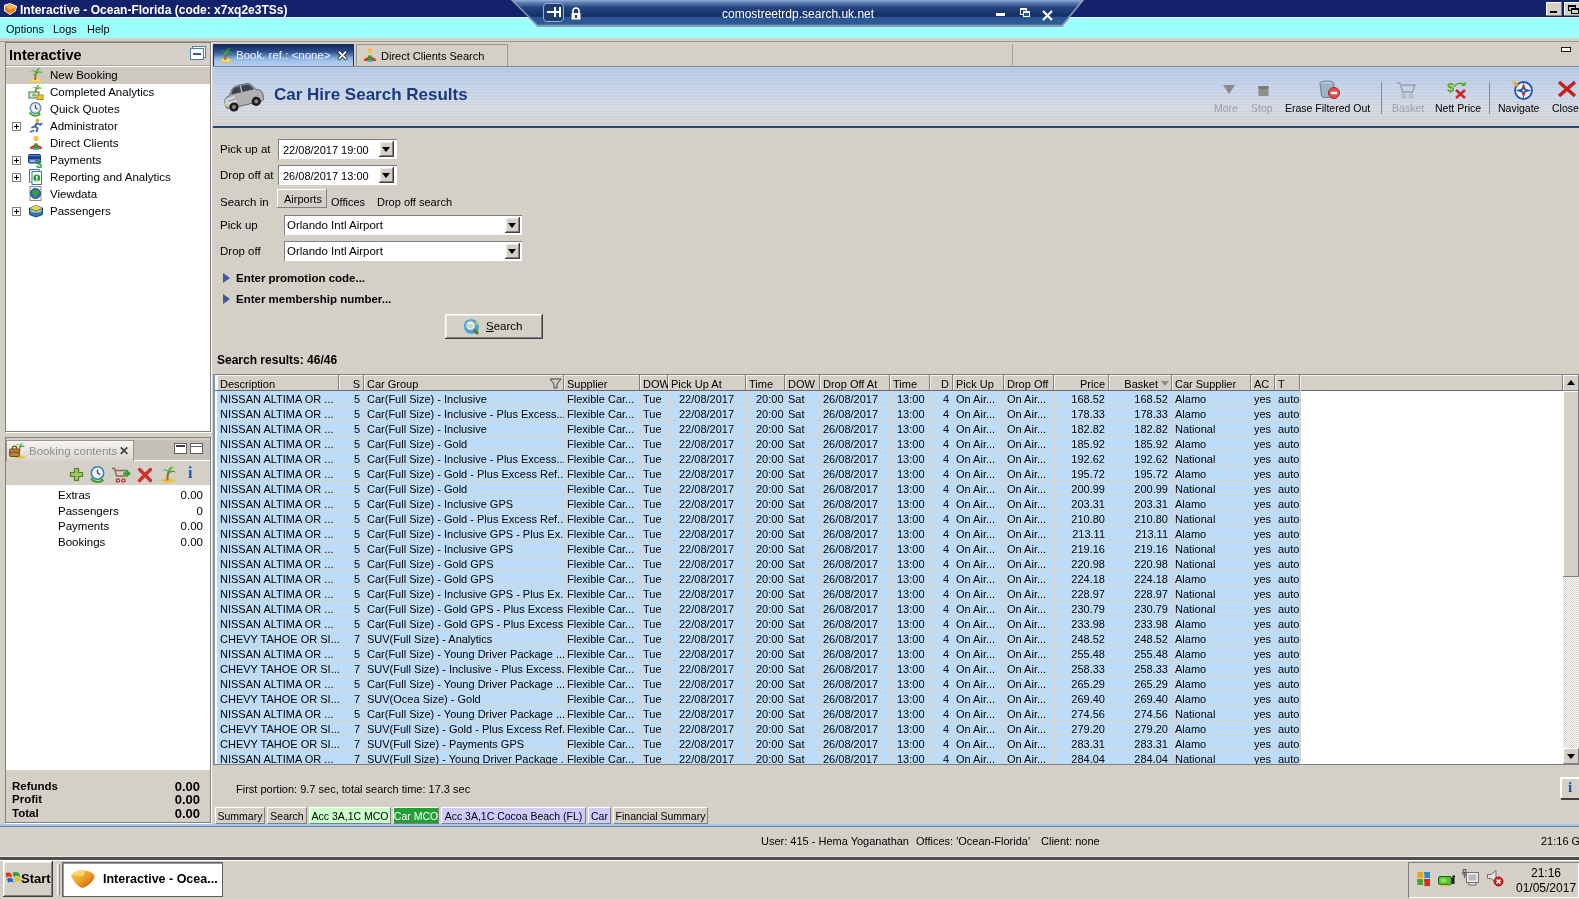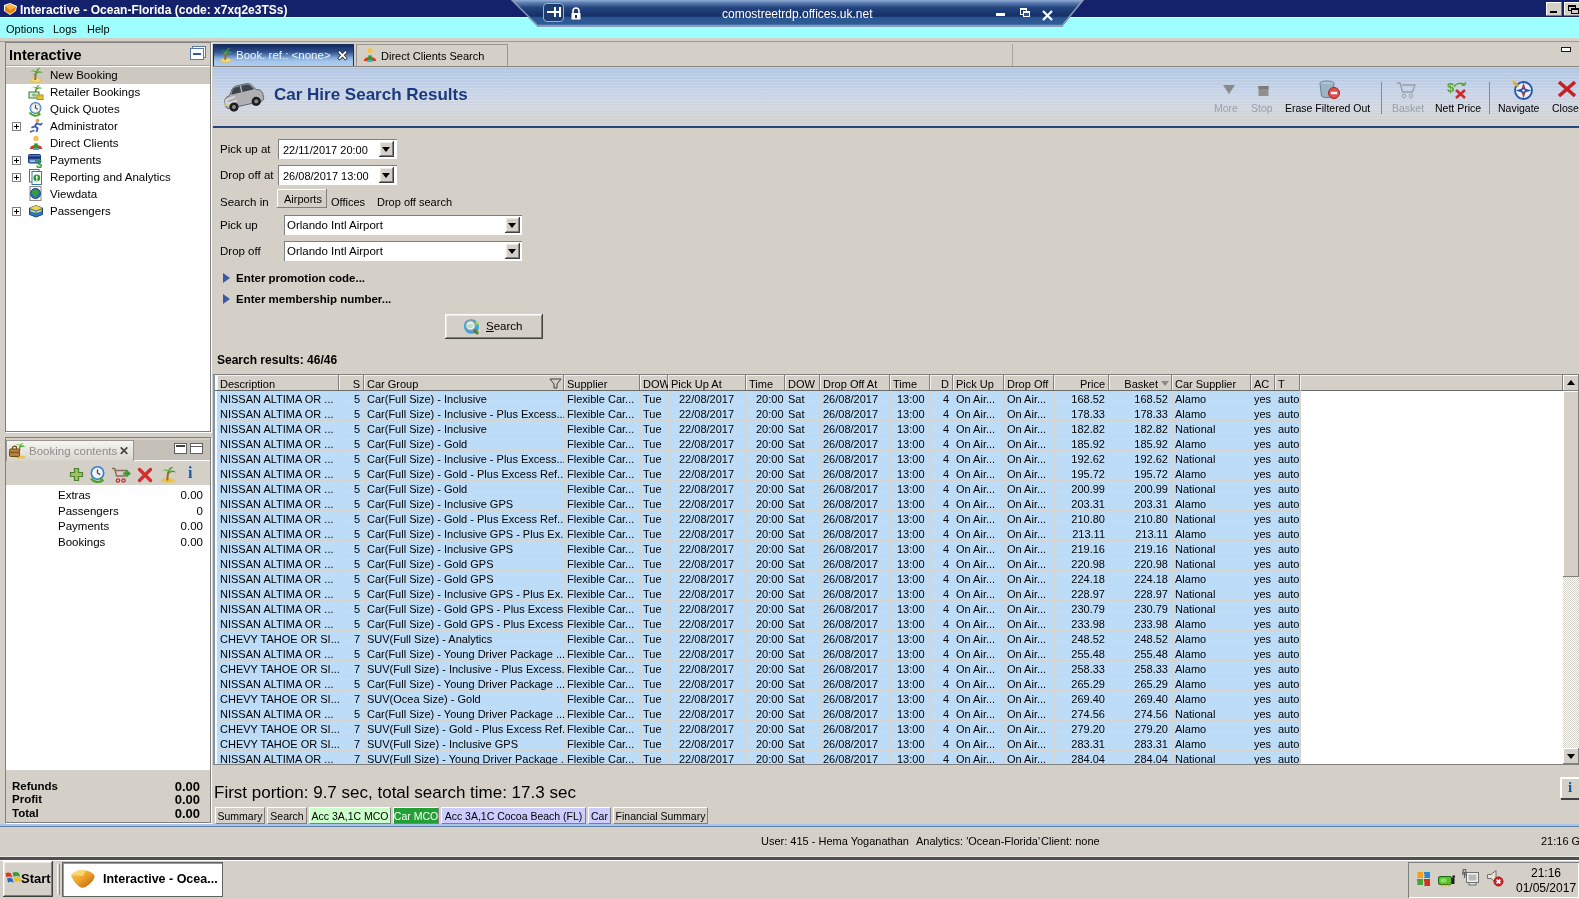--- a/index.html
+++ b/index.html
@@ -41,21 +41,21 @@
 <div class="abs" style="left:547px;top:11px;width:13px;height:2px;background:#fff;"></div>
 <div class="abs" style="left:554px;top:7px;width:2px;height:10px;background:#fff;"></div>
 <div class="abs" style="left:559px;top:7px;width:2px;height:10px;background:#fff;"></div>
 <div class="abs" style="left:570px;top:6px;width:12px;height:13px;">
  <svg width="12" height="13">
       <path d="M3 6 V4 a3 3 0 0 1 6 0 V6" fill="none" stroke="#fff" stroke-width="1.6"></path>
       <rect x="1.5" y="6" width="9" height="6.5" fill="#fff"></rect>
       <rect x="5" y="8" width="2" height="3" fill="#1a3468"></rect>
     </svg>
 </div>
-<div class="abs txt" style="left:722px;top:7px;font-size:12px;color:#fff;">comostreetrdp.offices.uk.net</div>
+<div class="abs txt" style="left:722px;top:7px;font-size:12px;color:#fff;">comostreetrdp.search.uk.net</div>
 <div class="abs" style="left:996px;top:13px;width:9px;height:3px;background:#fff;"></div>
 <div class="abs" style="left:1020px;top:8px;width:7px;height:7px;border:1px solid #fff;border-top:2px solid #fff;"></div>
 <div class="abs" style="left:1023px;top:11px;width:7px;height:6px;border:1px solid #fff;border-top:2px solid #fff;background:#2c5791;"></div>
 <div class="abs" style="left:1042px;top:7px;width:11px;height:11px;">
  <svg width="11" height="11">
       <path d="M1 1 L10 10 M10 1 L1 10" stroke="#fff" stroke-width="2.2"></path>
     </svg>
 </div>
 <div class="abs" style="left:0;top:41px;width:1579px;height:1px;background:#9c9a94;"></div>
 <div class="abs" style="left:5px;top:42px;width:206px;height:390px;background:#fff;border:1px solid #808080;box-shadow:1px 1px 0 #fff;"></div>
@@ -73,21 +73,21 @@
     </svg></div>
 <div class="abs txt" style="left:50px;top:69px;font-size:11.5px;">New Booking</div>
 <div class="abs" style="left:28px;top:84px;width:16px;height:16px;"><svg width="16" height="16">
       <path d="M7.6 9 C7.6 7,7.8 6,8.2 4.5" stroke="#a06820" stroke-width="1.5" fill="none"></path>
       <path d="M8.2 4.5 C6 2.8,3.8 3,2.5 4.6 C5 2,6.8 2.4,8.2 3.6 C8.6 1.4,10.4 0.6,12.2 1.1 C10.7 1.6,9.7 2.8,9.2 4 C11 2.8,13.2 3.3,14.2 5 C12.2 4,10.2 4.6,9 5.8 Z" fill="#3da522"></path>
       <rect x="1" y="8" width="10" height="6" fill="#d8ecd0" stroke="#3a7a3a"></rect>
       <ellipse cx="6" cy="11" rx="2" ry="1.6" fill="#7ab87a"></ellipse>
       <rect x="9" y="11" width="6" height="4.5" fill="#f0d44a" stroke="#b08820"></rect>
       <rect x="10" y="12" width="4" height="2.5" fill="#e8c01e"></rect>
     </svg></div>
-<div class="abs txt" style="left:50px;top:86px;font-size:11.5px;">Retailer Bookings</div>
+<div class="abs txt" style="left:50px;top:86px;font-size:11.5px;">Completed Analytics</div>
 <div class="abs" style="left:28px;top:101px;width:16px;height:16px;"><svg width="16" height="16">
       <circle cx="7.5" cy="7" r="6" fill="#3080d0"></circle>
       <circle cx="7.5" cy="7" r="4.6" fill="#f4f4f4"></circle>
       <circle cx="7.5" cy="7" r="4.6" fill="none" stroke="#c0c0c0"></circle>
       <path d="M7.5 3.8 L7.5 7 L9.8 8.4" stroke="#404040" stroke-width="1.1" fill="none"></path>
       <path d="M1.5 11.5 A7.2 7.2 0 0 0 11.5 13.5 L9.8 11.2" stroke="#4aa22a" stroke-width="2" fill="none"></path>
     </svg></div>
 <div class="abs txt" style="left:50px;top:103px;font-size:11.5px;">Quick Quotes</div>
 <div class="abs" style="left:12px;top:122px;width:9px;height:9px;background:#fff;border:1px solid #808080;"></div>
 <div class="abs" style="left:14px;top:126px;width:5px;height:1px;background:#000;"></div>
@@ -289,21 +289,21 @@
       <path d="M3.5 3 L8.5 7.5" stroke="#d8a838" stroke-width="2.6"></path>
       <path d="M1.5 0.5 L5.5 2.5 L3.5 5 Z" fill="#e8b848"></path>
     </svg></div>
 <div class="abs txt" style="left:1498px;top:102px;font-size:10.5px;">Navigate</div>
 <div class="abs" style="left:1556px;top:80px;width:20px;height:18px;"><svg width="22" height="19">
       <path d="M3 2 L19 16 M19 2 L3 16" stroke="#c82020" stroke-width="3.6"></path>
     </svg></div>
 <div class="abs txt" style="left:1552px;top:102px;font-size:10.5px;">Close</div>
 <div class="abs txt" style="left:220px;top:143px;font-size:11.5px;">Pick up at</div>
 <div class="abs sunkenthin" style="left:278px;top:139px;width:119px;height:20px;background:#fff;"></div>
-<div class="abs txt" style="left:283px;top:144px;font-size:11px;">22/11/2017 20:00</div>
+<div class="abs txt" style="left:283px;top:144px;font-size:11px;">22/08/2017 19:00</div>
 <div class="abs raised" style="left:379px;top:141px;width:15px;height:16px;background:#D4D0C8;"></div>
 <div class="abs" style="left:382px;top:147px;width:0;height:0;border:4px solid transparent;border-top:5px solid #000;"></div>
 <div class="abs txt" style="left:220px;top:169px;font-size:11.5px;">Drop off at</div>
 <div class="abs sunkenthin" style="left:278px;top:165px;width:119px;height:20px;background:#fff;"></div>
 <div class="abs txt" style="left:283px;top:170px;font-size:11px;">26/08/2017 13:00</div>
 <div class="abs raised" style="left:379px;top:167px;width:15px;height:16px;background:#D4D0C8;"></div>
 <div class="abs" style="left:382px;top:173px;width:0;height:0;border:4px solid transparent;border-top:5px solid #000;"></div>
 <div class="abs txt" style="left:220px;top:196px;font-size:11.5px;">Search in</div>
 <div class="abs raisedthin" style="left:277px;top:189px;width:50px;height:19px;background:#D4D0C8;"></div>
 <div class="abs txt" style="left:284px;top:193px;font-size:11px;">Airports</div>
@@ -1253,21 +1253,21 @@
     <div class="abs" style="left:837px;top:0;width:1px;height:15px;background:#d8d4cc;"></div>
     <div class="abs" style="left:892px;top:0;width:1px;height:15px;background:#d8d4cc;"></div>
     <div class="abs" style="left:955px;top:0;width:1px;height:15px;background:#d8d4cc;"></div>
     <div class="abs" style="left:1034px;top:0;width:1px;height:15px;background:#d8d4cc;"></div>
     <div class="abs" style="left:1058px;top:0;width:1px;height:15px;background:#d8d4cc;"></div>
     <div class="abs" style="left:0;top:14px;width:1083px;height:1px;background:#d8d4cc;"></div>
   </div>
 <div class="abs" style="left:217px;top:736px;width:1083px;height:15px;background:#bddcf8;overflow:hidden;">
     <div class="abs txt" style="left:3px;top:2px;font-size:11px;overflow:hidden;width:119px;">CHEVY TAHOE OR SI...</div>
     <div class="abs txt" style="left:122px;top:2px;width:21px;text-align:right;font-size:11px;">7</div>
-    <div class="abs txt" style="left:150px;top:2px;font-size:11px;overflow:hidden;width:197px;">SUV(Full Size) - Inclusive GPS</div>
+    <div class="abs txt" style="left:150px;top:2px;font-size:11px;overflow:hidden;width:197px;">SUV(Full Size) - Payments GPS</div>
     <div class="abs txt" style="left:350px;top:2px;font-size:11px;overflow:hidden;width:73px;">Flexible Car...</div>
     <div class="abs txt" style="left:426px;top:2px;font-size:11px;overflow:hidden;width:25px;">Tue</div>
     <div class="abs txt" style="left:462px;top:2px;font-size:11px;overflow:hidden;width:67px;">22/08/2017</div>
     <div class="abs txt" style="left:539px;top:2px;font-size:11px;overflow:hidden;width:29px;">20:00</div>
     <div class="abs txt" style="left:571px;top:2px;font-size:11px;overflow:hidden;width:32px;">Sat</div>
     <div class="abs txt" style="left:606px;top:2px;font-size:11px;overflow:hidden;width:67px;">26/08/2017</div>
     <div class="abs txt" style="left:680px;top:2px;font-size:11px;overflow:hidden;width:33px;">13:00</div>
     <div class="abs txt" style="left:713px;top:2px;width:19px;text-align:right;font-size:11px;">4</div>
     <div class="abs txt" style="left:739px;top:2px;font-size:11px;overflow:hidden;width:48px;">On Air...</div>
     <div class="abs txt" style="left:790px;top:2px;font-size:11px;overflow:hidden;width:47px;">On Air...</div>
@@ -1337,40 +1337,40 @@
 <div class="abs" style="left:1563px;top:375px;width:16px;height:389px;background:repeating-conic-gradient(#fff 0 25%,#d4d0c8 0 50%) 0 0/2px 2px;"></div>
 <div class="abs raisedthin" style="left:1563px;top:375px;width:16px;height:16px;background:#D4D0C8;"></div>
 <svg class="abs" style="left:1567px;top:380px;" width="9" height="6">
     <polygon points="4,0 8,5 0,5" fill="#000"></polygon>
   </svg>
 <div class="abs raisedthin" style="left:1563px;top:391px;width:16px;height:186px;background:#D4D0C8;"></div>
 <div class="abs raisedthin" style="left:1563px;top:748px;width:16px;height:16px;background:#D4D0C8;"></div>
 <svg class="abs" style="left:1567px;top:754px;" width="9" height="6">
     <polygon points="0,0 8,0 4,5" fill="#000"></polygon>
   </svg>
-<div class="abs txt" style="left:214px;top:783px;font-size:17px;">First portion: 9.7 sec, total search time: 17.3 sec</div>
+<div class="abs txt" style="left:236px;top:783px;font-size:11px;">First portion: 9.7 sec, total search time: 17.3 sec</div>
 <div class="abs" style="left:1560px;top:777px;width:19px;height:21px;background:#D4D0C8;border-top:2px solid #fff;border-left:2px solid #fff;box-shadow:1px 2px 0 #404040;"></div>
 <div class="abs txt" style="left:1568px;top:779px;font-size:15px;font-weight:bold;color:#1558a0;font-family:'Liberation Serif',serif;">i</div>
 <div class="abs" style="left:215px;top:807px;width:50px;height:17px;background:#D4D0C8;border:1px solid #808080;border-top-color:#fff;border-left-color:#fff;"></div>
 <div class="abs txt" style="left:215px;top:810px;width:50px;text-align:center;font-size:10.5px;color:#000;">Summary</div>
 <div class="abs" style="left:267px;top:807px;width:40px;height:17px;background:#D4D0C8;border:1px solid #808080;border-top-color:#fff;border-left-color:#fff;"></div>
 <div class="abs txt" style="left:267px;top:810px;width:40px;text-align:center;font-size:10.5px;color:#000;">Search</div>
 <div class="abs" style="left:309px;top:807px;width:82px;height:17px;background:#ccffcc;border:1px solid #808080;border-top-color:#fff;border-left-color:#fff;"></div>
 <div class="abs txt" style="left:309px;top:810px;width:82px;text-align:center;font-size:10.5px;color:#000;">Acc 3A,1C MCO</div>
 <div class="abs" style="left:393px;top:807px;width:46px;height:17px;background:#22a036;border:1px solid #808080;border-top-color:#fff;border-left-color:#fff;"></div>
 <div class="abs txt" style="left:393px;top:810px;width:46px;text-align:center;font-size:10.5px;color:#fff;">Car MCO</div>
 <div class="abs" style="left:441px;top:807px;width:145px;height:17px;background:#ccccff;border:1px solid #808080;border-top-color:#fff;border-left-color:#fff;"></div>
 <div class="abs txt" style="left:441px;top:810px;width:145px;text-align:center;font-size:10.5px;color:#000;">Acc 3A,1C Cocoa Beach (FL)</div>
 <div class="abs" style="left:588px;top:807px;width:23px;height:17px;background:#ccccff;border:1px solid #808080;border-top-color:#fff;border-left-color:#fff;"></div>
 <div class="abs txt" style="left:588px;top:810px;width:23px;text-align:center;font-size:10.5px;color:#000;">Car</div>
 <div class="abs" style="left:613px;top:807px;width:95px;height:17px;background:#D4D0C8;border:1px solid #808080;border-top-color:#fff;border-left-color:#fff;"></div>
 <div class="abs txt" style="left:613px;top:810px;width:95px;text-align:center;font-size:10.5px;color:#000;">Financial Summary</div>
 <div class="abs" style="left:0;top:824px;width:1579px;height:3px;background:#aac4e8;border-bottom:1px solid #6080a8;"></div>
 <div class="abs txt" style="left:761px;top:835px;font-size:11px;">User: 415 - Hema Yoganathan</div>
-<div class="abs txt" style="left:916px;top:835px;font-size:11px;">Analytics: 'Ocean-Florida'</div>
+<div class="abs txt" style="left:916px;top:835px;font-size:11px;">Offices: 'Ocean-Florida'</div>
 <div class="abs txt" style="left:1041px;top:835px;font-size:11px;">Client: none</div>
 <div class="abs txt" style="left:1541px;top:835px;font-size:11px;">21:16 Gl</div>
 <div class="abs" style="left:0;top:856px;width:1579px;height:2px;background:#b8b4ac;"></div>
 
 <div class="abs" style="left:0;top:856px;width:1579px;height:1px;background:#e8e6e0;"></div>
 <div class="abs" style="left:0;top:857px;width:1579px;height:3px;background:#4e4e4e;"></div>
 <div class="abs" style="left:0;top:860px;width:1579px;height:39px;background:#D4D0C8;border-top:1px solid #fff;"></div>
 <div class="abs raised" style="left:3px;top:861px;width:50px;height:36px;background:#D4D0C8;"></div>
 <div class="abs" style="left:5px;top:869px;width:16px;height:16px;">
  <svg width="16" height="16">

